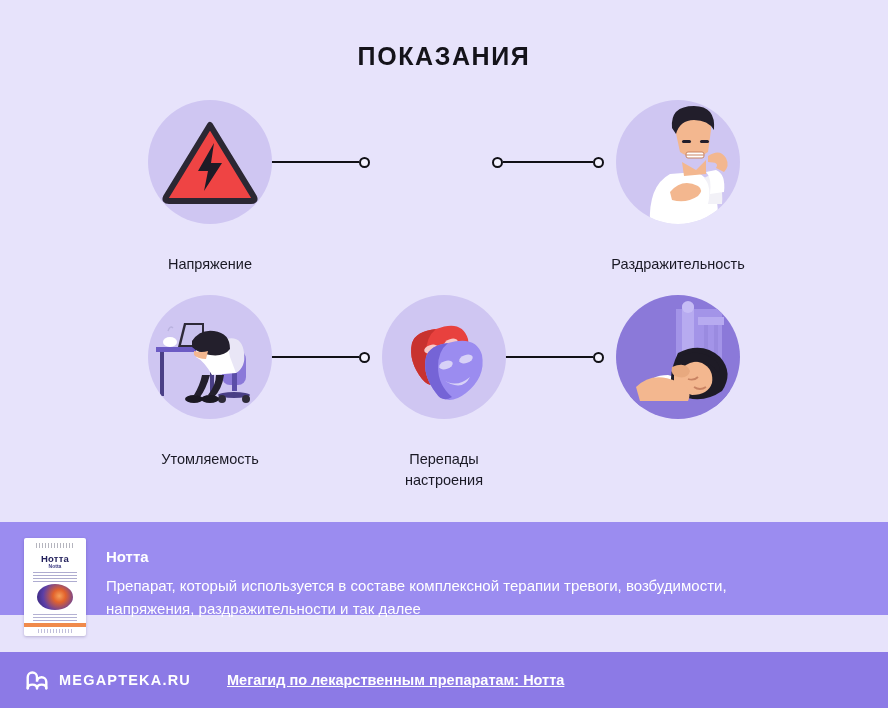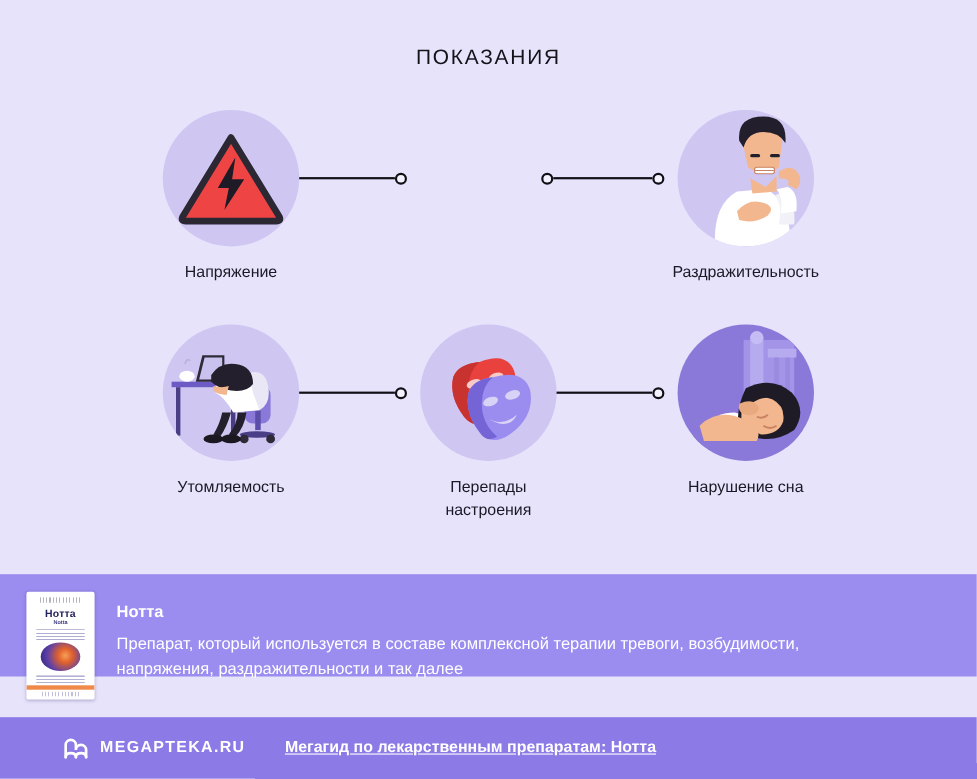--- a/index.html
+++ b/index.html
@@ -8,21 +8,21 @@
     font-family: "Liberation Sans", "DejaVu Sans", sans-serif;
   }
   body { background: #E7E3FB; overflow: hidden; position: relative; }
 
   .page { position: relative; width: 888px; height: 708px; background: #E7E3FB; }
 
   
   .title {
     position: absolute; top: 42px; left: 0; width: 888px;
     text-align: center;
-    font-size: 19px; font-weight: normal; letter-spacing: 1.6px;
+    font-size: 25px; font-weight: bold; letter-spacing: 1.6px;
     color: #14131A;
   }
 
   
   .grid { position: absolute; top: 100px; left: 0; width: 888px; }
   .row { position: relative; height: 195px; }
 
   .cell {
     position: absolute; top: 0; width: 236px; text-align: center;
   }
@@ -31,21 +31,21 @@
   .cell.c2 { left: 560px; }
 
   .circle {
     width: 124px; height: 124px; border-radius: 50%;
     margin: 0 auto; position: relative; overflow: hidden;
     background: #CFC6F2;
   }
   .circle.deep { background: #8B79D9; }
 
   .caption {
-    margin-top: 14px; font-size: 14.5px; color: #1A1925; line-height: 1.45;
+    margin-top: 30px; font-size: 14.5px; color: #1A1925; line-height: 1.45;
   }
 
   
   .connector {
     position: absolute; height: 14px; top: 55px;
     display: flex; align-items: center;
   }
   .connector .line { flex: 1; height: 2px; background: #111016; }
   .connector .dot {
     width: 11px; height: 11px; border-radius: 50%;
@@ -104,21 +104,21 @@
     opacity: .7;
   }
 
   .card-text { position: absolute; left: 106px; top: 26px; right: 40px; }
   .card-title { font-size: 15px; font-weight: bold; color: #FFFFFF; margin-bottom: 10px; }
   .card-desc { font-size: 15px; color: #FFFFFF; line-height: 1.5; max-width: 660px; }
 
   
   .footer {
     position: absolute; left: 0; top: 652px; width: 888px; height: 56px;
-    background: #8C7AE6; display: flex; align-items: center; padding-left: 32px;
+    background: #8C7AE6; display: flex; align-items: center;
   }
   .footer .logo-mark { margin-left: 24px; width: 26px; height: 26px; flex: none; }
   .footer .logo-text {
     margin-left: 9px; font-size: 14.5px; font-weight: bold; color: #FFFFFF;
     letter-spacing: 1.2px;
   }
   .footer .tagline { margin-left: 36px; font-size: 14.5px; font-weight: bold; color: #FFFFFF; text-decoration: underline; }
 </style>
 </head>
 <body>
@@ -247,21 +247,20 @@
             <path d="M30 92 Q34 80 52 80 L66 84 L62 102 L30 102 Z" fill="#FFFFFF"></path>
             <path d="M62 58 Q86 46 104 62 Q118 78 106 96 Q86 110 62 100 Q48 88 62 58 Z" fill="#1E1B26"></path>
             <path d="M58 76 Q70 62 86 68 Q98 74 96 88 Q92 100 76 100 Q62 96 58 86 Z" fill="#F3B78F"></path>
             <path d="M62 62 Q84 52 100 66 Q106 74 102 78 Q92 62 74 68 Q64 72 62 80 Z" fill="#1E1B26"></path>
             <path d="M72 84 q6 2 10 -2" stroke="#C98363" stroke-width="1.8" fill="none"></path>
             <path d="M78 92 q6 4 12 0" stroke="#C98363" stroke-width="1.8" fill="none"></path>
             <path d="M20 92 Q36 76 60 86 Q78 94 72 106 L24 106 Z" fill="#F3B78F"></path>
             <path d="M56 72 Q70 66 74 76 Q72 84 62 82 Q54 80 56 72 Z" fill="#E8A97F"></path>
           </svg>
         </div>
-        <div class="caption">Нарушение сна</div>
       </div>
     </div>
   </div>
 
   <div class="card">
     <div class="pack">
       <div class="barcode"></div>
       <div class="brand">Нотта</div>
       <div class="sub">Notta</div>
       <div class="fine"></div>

